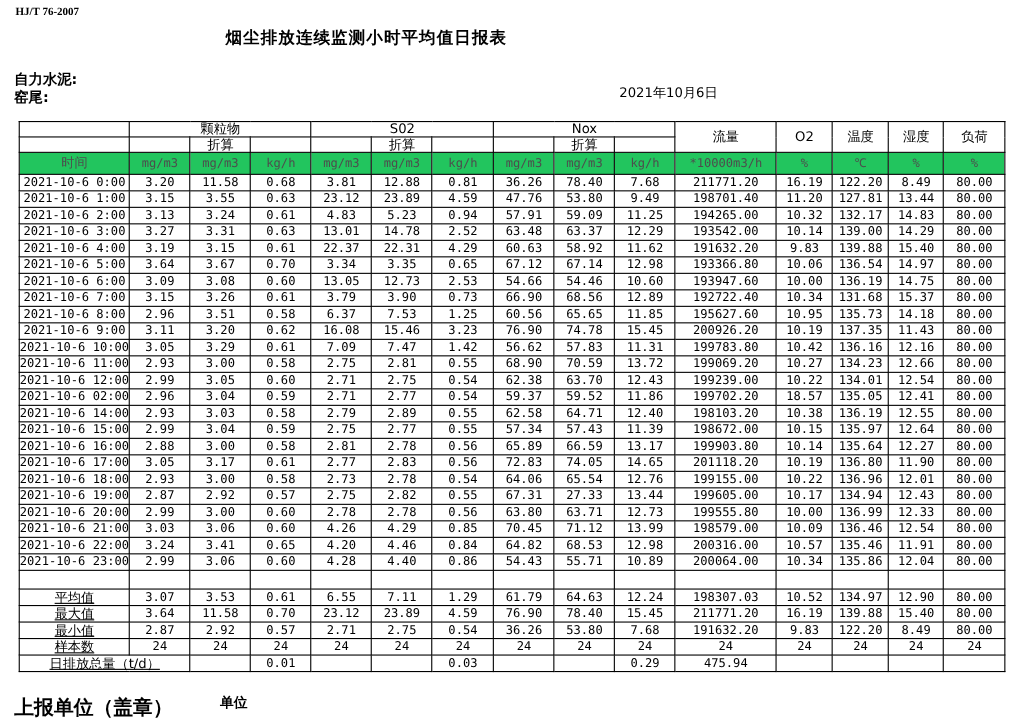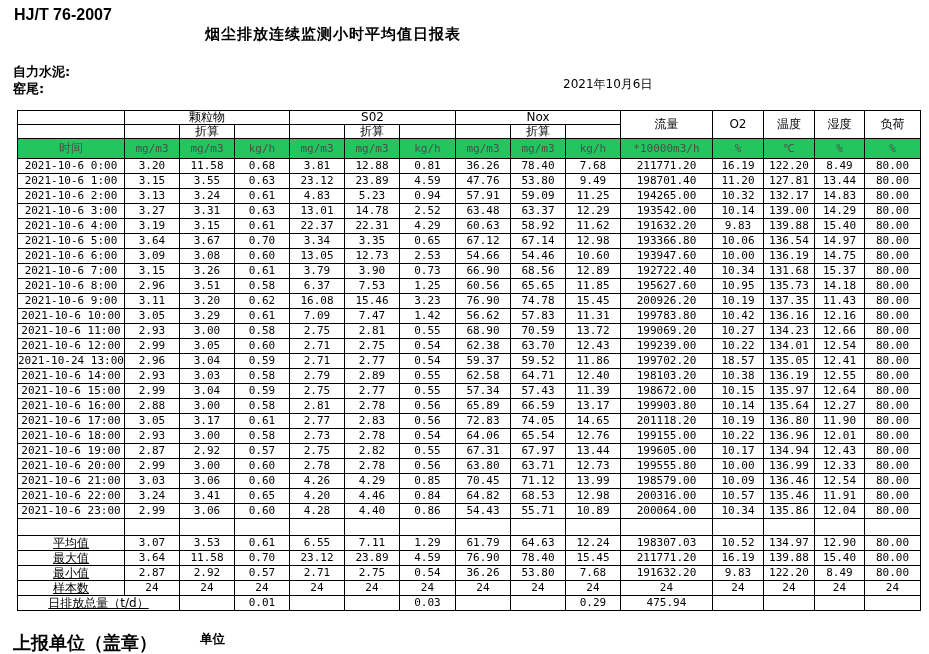--- a/index.html
+++ b/index.html
@@ -1,19 +1,19 @@
 <!DOCTYPE html>
 <html><head>
 <meta charset="utf-8">
 <style>
   html,body{margin:0;padding:0;background:#fff;}
   body{width:929px;height:654px;position:relative;font-family:"DejaVu Sans",sans-serif;color:#000;}
   .page{position:absolute;inset:0;}
 
-  .doc-code{position:absolute;left:14px;top:6px;font-family:Liberation Sans, sans-serif;font-weight:bold;font-size:16px;}
+  .doc-code{position:absolute;left:14px;top:6px;font-family:Liberation Serif, serif;font-weight:bold;font-size:10px;}
   .title{position:absolute;left:0;top:25px;width:666px;text-align:center;font-weight:bold;font-size:15px;letter-spacing:1px;}
   .company{position:absolute;left:13px;top:63px;font-weight:bold;font-size:13px;}
   .kiln{position:absolute;left:13px;top:80px;font-weight:bold;font-size:13px;}
   .report-date{position:absolute;left:563px;top:76px;font-size:12px;}
 
   table.report{position:absolute;left:17px;top:110px;border-collapse:collapse;table-layout:fixed;
     font-family:"DejaVu Sans Mono",monospace;font-size:11px;}
   table.report td{border:1px solid #000;text-align:center;padding:0;height:14px;line-height:14px;
     overflow:hidden;white-space:nowrap;}
   tr.hdr td{height:13px;line-height:13px;font-size:12px;font-family:"DejaVu Sans",sans-serif;}
@@ -314,21 +314,21 @@
           <td>62.38</td>
           <td>63.70</td>
           <td>12.43</td>
           <td>199239.00</td>
           <td>10.22</td>
           <td>134.01</td>
           <td>12.54</td>
           <td>80.00</td>
         </tr>
         <tr>
-          <td>2021-10-24 13:00</td>
+          <td>2021-10-6 02:00</td>
           <td>2.96</td>
           <td>3.04</td>
           <td>0.59</td>
           <td>2.71</td>
           <td>2.77</td>
           <td>0.54</td>
           <td>59.37</td>
           <td>59.52</td>
           <td>11.86</td>
           <td>199702.20</td>
@@ -424,21 +424,21 @@
         </tr>
         <tr>
           <td>2021-10-6 19:00</td>
           <td>2.87</td>
           <td>2.92</td>
           <td>0.57</td>
           <td>2.75</td>
           <td>2.82</td>
           <td>0.55</td>
           <td>67.31</td>
-          <td>67.97</td>
+          <td>27.33</td>
           <td>13.44</td>
           <td>199605.00</td>
           <td>10.17</td>
           <td>134.94</td>
           <td>12.43</td>
           <td>80.00</td>
         </tr>
         <tr>
           <td>2021-10-6 20:00</td>
           <td>2.99</td>

